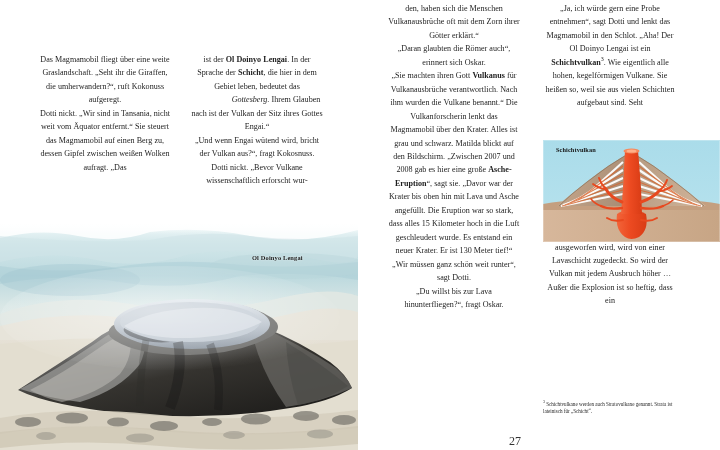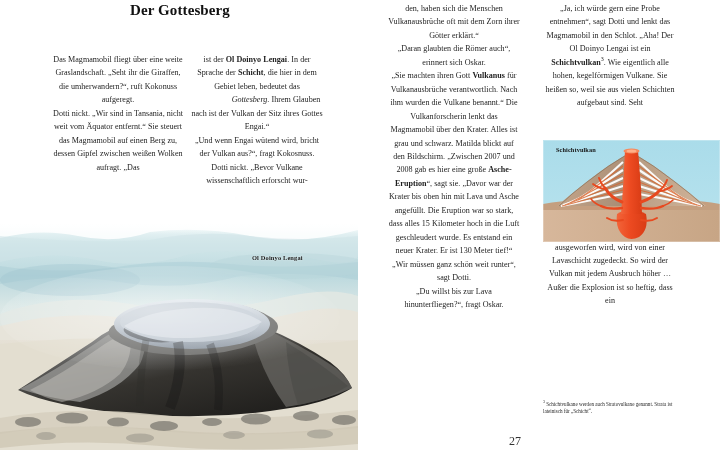--- a/index.html
+++ b/index.html
@@ -56,21 +56,21 @@
     font-size: 8.1px;
     line-height: 13.45px;
     color: #1d1d1d;
     text-align: center;
     word-spacing: 0.1px;
     font-family: "Liberation Serif", "DejaVu Serif", serif;
   }
   .col p { margin: 0; }
 
   
-  #col-1 { left: 53px;  top: 53px;  width: 130px; font-family: Liberation Serif, serif; }
+  #col-1 { left: 40px;  top: 53px;  width: 130px; font-family: Liberation Serif, serif; }
   #col-2 { left: 191px; top: 53px;  width: 132px; }
   
   #col-3 { left: 388px; top: 2px;   width: 132px; }
   #col-4 { left: 543px; top: 2px;   width: 134px; }
 
   b, strong { font-weight: bold; }
   i, em { font-style: italic; padding-left: 38px; }
   sup {
     font-size: 6px;
     vertical-align: super;
@@ -148,21 +148,20 @@
     letter-spacing: 0.1px;
   }
 </style>
 </head>
 <body>
 
 <div id="spread">
 
   <div class="page" id="page-left">
 
-    <div id="chapter-title">Der Gottesberg</div>
 
     <div class="col" id="col-1">Das Magmamobil fliegt über eine weite Graslandschaft. „Seht ihr die Giraffen, die umherwandern?“, ruft Kokonuss aufgeregt.<br>Dotti nickt. „Wir sind in Tansania, nicht weit vom Äquator entfernt.“ Sie steuert das Magmamobil auf einen Berg zu, dessen Gipfel zwischen weißen Wolken aufragt. „Das</div>
 
     <div class="col" id="col-2">ist der <b>Ol Doinyo Lengai</b>. In der Sprache der <b>Schicht</b>, die hier in dem Gebiet leben, bedeutet das <i>Gottesberg</i>. Ihrem Glauben nach ist der Vulkan der Sitz ihres Gottes Engai.“<br>„Und wenn Engai wütend wird, bricht der Vulkan aus?“, fragt Kokosnuss.<br>Dotti nickt. „Bevor Vulkane wissenschaftlich erforscht wur-</div>
 
     <div id="photo-figure">
       <svg width="358" height="228" viewBox="0 0 358 228">
         <defs>
           <linearGradient id="skyGrad" x1="0" y1="0" x2="0" y2="1">
             <stop offset="0%" stop-color="#f4fafb"></stop>

